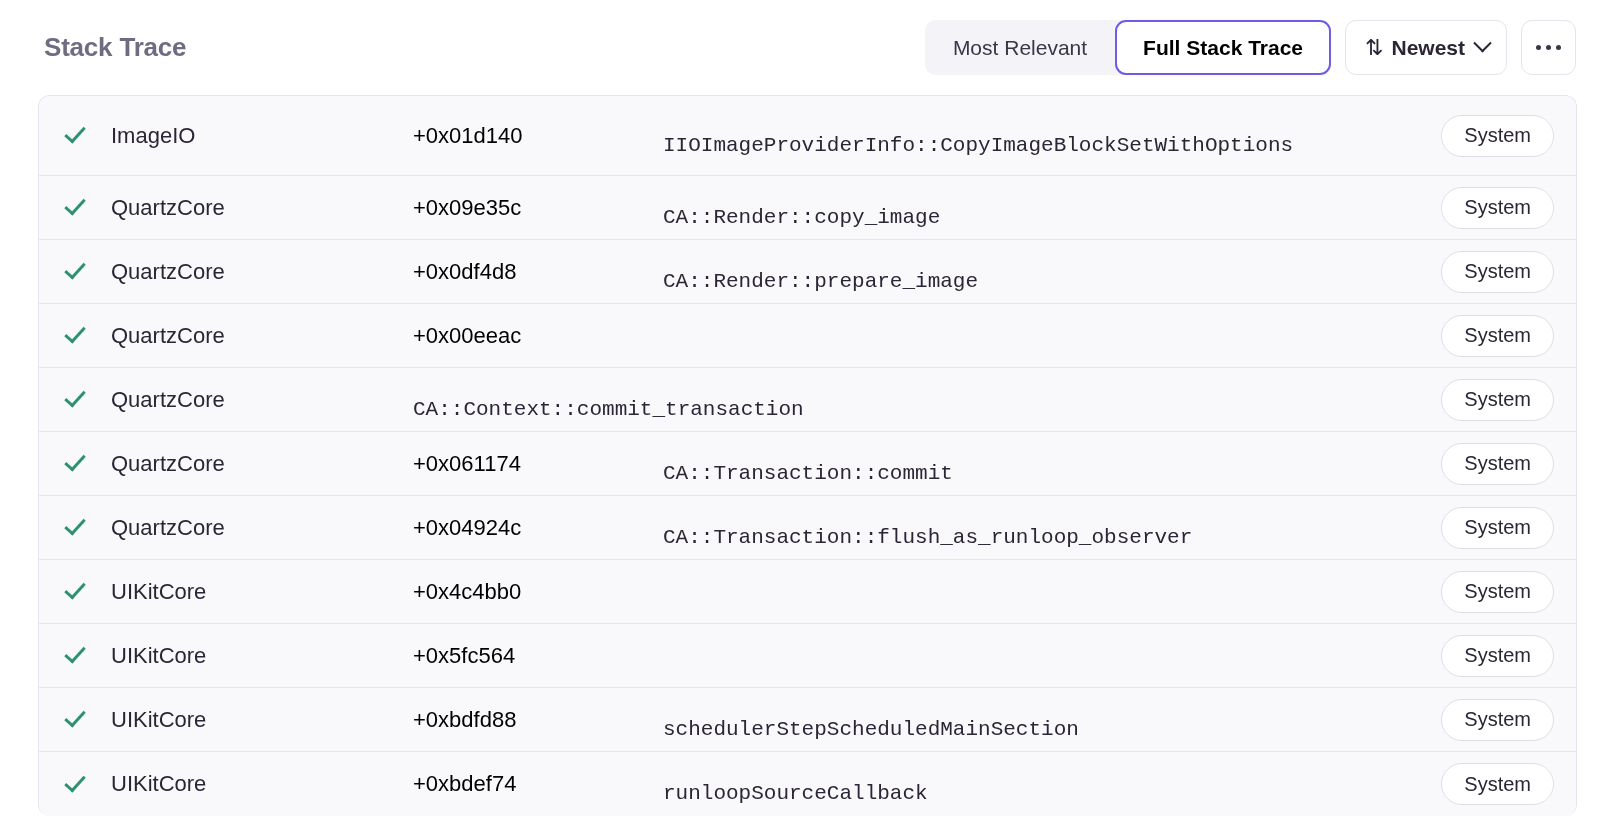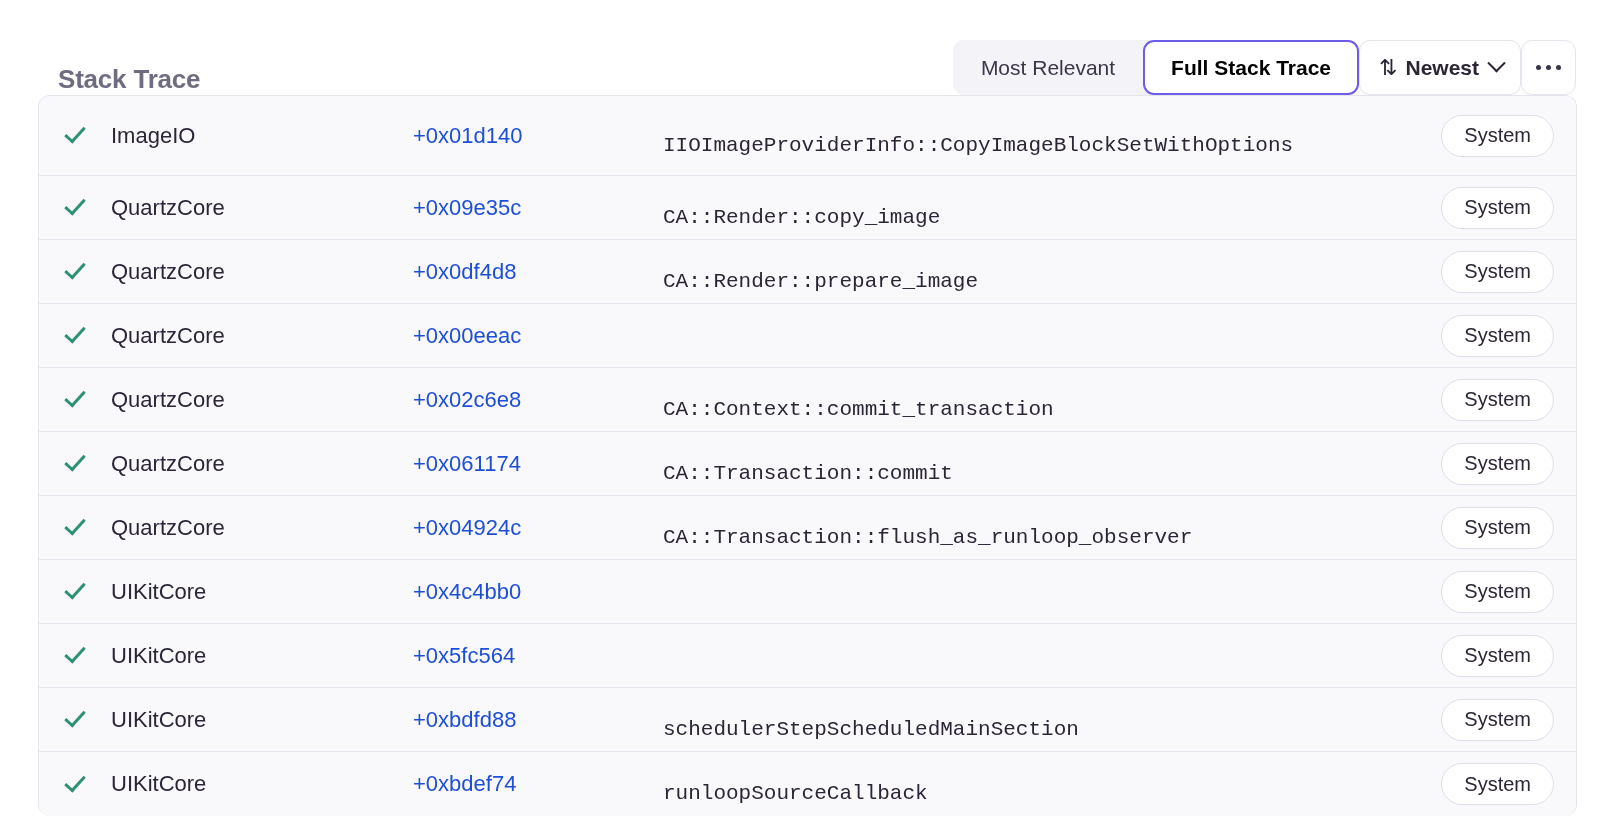--- a/index.html
+++ b/index.html
@@ -16,38 +16,38 @@
     width: 1614px;
     height: 822px;
     position: relative;
     background: #ffffff;
   }
 
   
   .header {
     height: 95px;
     display: flex;
-    align-items: flex-end;
-    padding: 0 38px 0 30px;
-    margin-left: 28px;
+    align-items: center;
+    padding: 0 38px 0 44px;
   }
 
   .panel-title {
     font-size: 26px;
     font-weight: bold;
     color: #6f6b80;
     letter-spacing: -0.2px;
     white-space: nowrap;
   }
 
   .header-spacer { flex: 1 1 auto; }
 
   .header-controls {
     display: flex;
     align-items: center;
+    gap: 14px;
   }
 
   
   .segmented {
     display: flex;
     align-items: center;
     background: #f4f3f7;
     border-radius: 11px;
     height: 55px;
     position: relative;
@@ -180,21 +180,21 @@
     flex: 0 0 302px;
     font-size: 22px;
     color: #2b2535;
     white-space: nowrap;
     overflow: hidden;
   }
 
   .cell-addr {
     flex: 0 0 250px;
     font-size: 22px;
-    color: #1d4ed8;
+    color: #000000;
     font-family: "Liberation Sans", sans-serif;
     white-space: nowrap;
   }
 
   .cell-func {
     flex: 1 1 auto;
     font-size: 21px;
     color: #2b2535;
     font-family: "Liberation Mono", monospace;
     line-height: 1.42;
@@ -298,21 +298,20 @@
         <div class="cell-addr">+0x00eeac</div>
         <div class="cell-badge">
           <span class="badge">System</span>
         </div>
       </div>
       <div class="trace-row">
         <div class="cell-check">
           <span class="check-glyph"></span>
         </div>
         <div class="cell-module">QuartzCore</div>
-        <div class="cell-addr">+0x02c6e8</div>
         <div class="cell-func">CA::Context::commit_transaction</div>
         <div class="cell-badge">
           <span class="badge">System</span>
         </div>
       </div>
       <div class="trace-row">
         <div class="cell-check">
           <span class="check-glyph"></span>
         </div>
         <div class="cell-module">QuartzCore</div>

